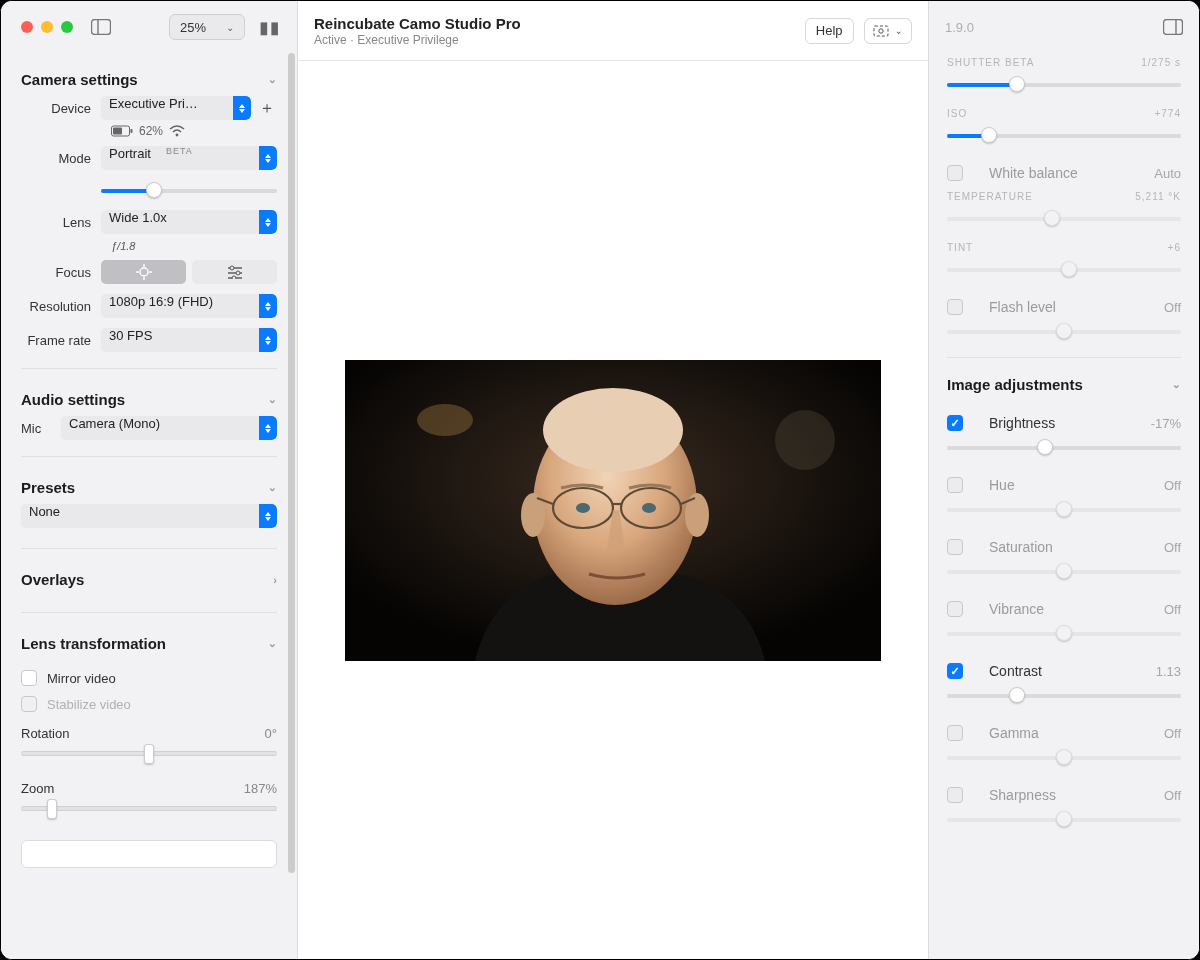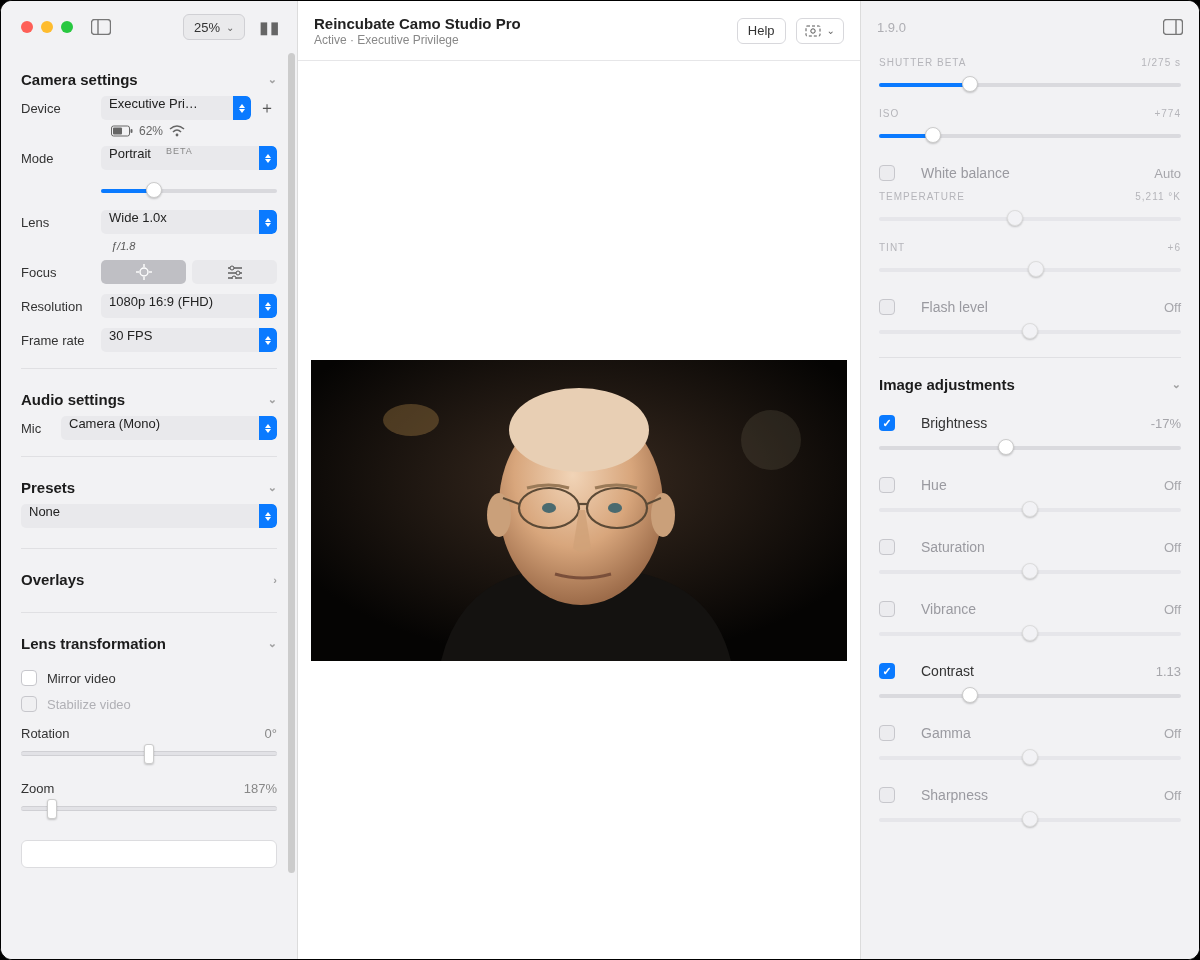--- a/index.html
+++ b/index.html
@@ -1,41 +1,41 @@
 <!DOCTYPE html>
 <html><head>
 <meta charset="utf-8">
 <style>
   * { box-sizing: border-box; margin: 0; padding: 0; font-family: -apple-system, "Helvetica Neue", Arial, sans-serif; }
   body { background: #000; display: flex; justify-content: center; align-items: flex-start; }
   .window { width: 1200px; height: 960px; background: #fff; border-radius: 12px; overflow: hidden; display: flex; flex-direction: column; border: 1px solid #000; }
   .content { flex: 1; display: flex; min-height: 0; }
   .left { width: 297px; background: #f2f2f4; border-right: 1px solid #dcdcdc; display: flex; flex-direction: column; }
   .center { flex: 1; background: #fff; display: flex; flex-direction: column; }
-  .right { width: 339px; background: #f2f2f4; border-left: 1px solid #dcdcdc; display: flex; flex-direction: column; }
+  .right { width: 271px; background: #f2f2f4; border-left: 1px solid #dcdcdc; display: flex; flex-direction: column; }
 
   
   .tl { display: flex; gap: 8px; padding: 0 4px; align-items: center;}
   .dot { width: 12px; height: 12px; border-radius: 50%; }
   .red { background: #fe5f57; } .yellow { background: #febc2e; } .green { background: #28c840; }
 
   .left-toolbar { height: 52px; display: flex; align-items: center; padding: 0 16px; gap: 14px; }
   .tbtn { display:flex; align-items:center; justify-content:center; height:28px; border-radius:6px; color:#555;}
-  .zoom-pill { background:#eaeaec; border:1px solid #d0d0d4; border-radius:6px; height:26px; padding:0 10px; display:flex; align-items:center; gap:6px; font-size:13px; font-weight:500; color:#333;}
+  .zoom-pill { background:#eaeaec; border:1px solid #d0d0d4; border-radius:6px; height:26px; padding:0 10px; display:flex; align-items:center; gap:20px; font-size:13px; font-weight:500; color:#333;}
   .chev { font-size:10px; color:#666; }
 
   .left-scroll { flex:1; overflow-y:auto; padding: 0 20px 16px 20px; position:relative;}
   .scrollbar-fake { position:absolute; right:2px; top:0; width:7px; height:820px; background:#ccc; border-radius:4px; }
 
   .section-header { display:flex; justify-content:space-between; align-items:center; font-size:15px; font-weight:600; color:#1c1c1c; padding-top:18px; padding-bottom:8px;}
   .section-header.tight{padding-top:22px;}
   .section-chev { color:#a0a0a0; font-size:11px;}
 
   .row { display:flex; align-items:center; margin-bottom:10px; }
-  .row-label { width: 80px; font-size:13px; color:#333; padding-right:10px;}
+  .row-label { width: 80px; text-align:right; font-size:13px; color:#333; padding-right:10px;}
   .row-ctrl { flex:1; display:flex; align-items:center; gap:6px;}
 
   .select { flex:1; height:24px; background:#e9e9ec; border-radius:5px; display:flex; align-items:flex-start; position:relative; font-size:13px; color:#222; padding-left:8px; padding-right:20px; overflow:hidden; white-space:nowrap;}
   .select .cap { position:absolute; right:0; top:0; bottom:0; width:18px; background:#0a7aff; border-radius:0 5px 5px 0; display:flex; flex-direction:column; align-items:center; justify-content:center; gap:0px;}
   .select .cap::before{content:""; width:0;height:0;border-left:3px solid transparent;border-right:3px solid transparent;border-bottom:4px solid #fff; margin-bottom:1px;}
   .select .cap::after{content:""; width:0;height:0;border-left:3px solid transparent;border-right:3px solid transparent;border-top:4px solid #fff;}
   .select.full { width:100%; }
   .beta { font-size:9px; color:#888; letter-spacing:1px; margin-left:15px;}
 
   .add-btn { width:20px; height:20px; display:flex;align-items:center;justify-content:center;color:#555;font-size:16px;font-weight:300;}

